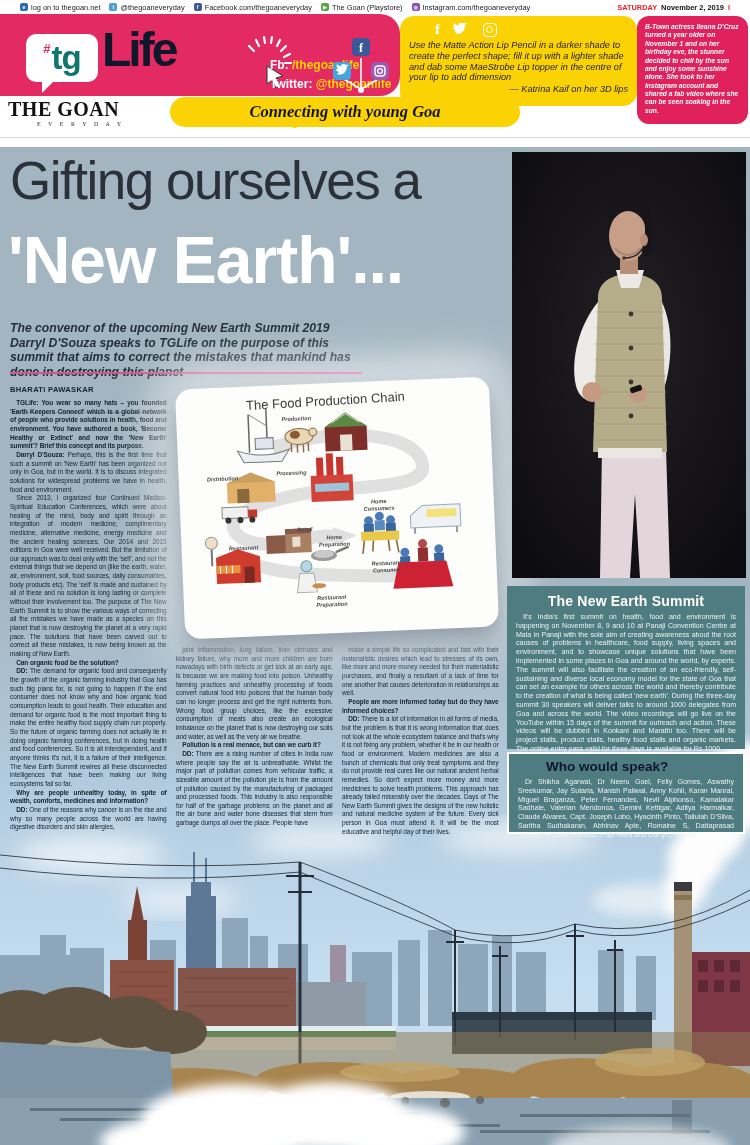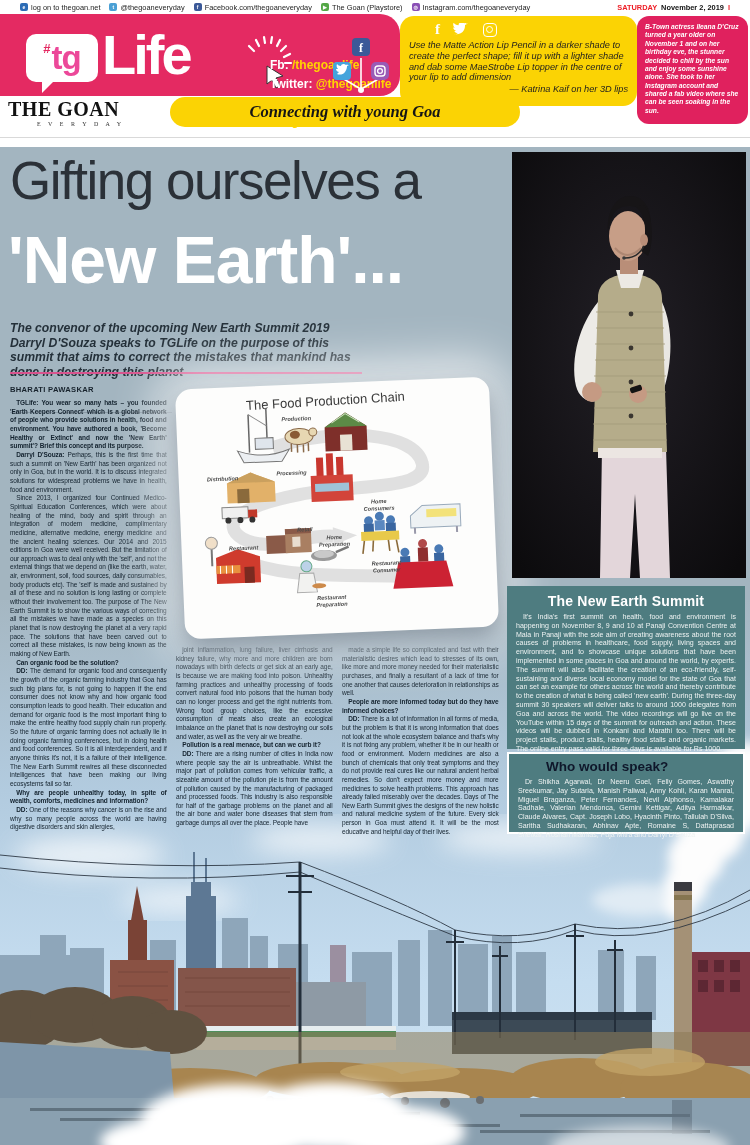--- a/index.html
+++ b/index.html
@@ -18,22 +18,22 @@
   .ts-edge{color:#ed1c24;font-weight:bold;}
 
   
   .banner{position:absolute;left:0;top:14px;width:400px;height:82px;background:#e42a62;
     border-radius:0 20px 20px 0;}
   .tg-bubble{position:absolute;left:26px;top:20px;width:72px;height:48px;background:#fff;border-radius:10px;
     display:flex;align-items:center;justify-content:center;}
   .tg-bubble:after{content:"";position:absolute;left:16px;bottom:-11px;border:8px solid transparent;
     border-top-color:#fff;border-left-color:#fff;}
   .tg-hash{color:#e42a62;font-weight:bold;font-size:13px;margin-right:1px;align-self:flex-start;margin-top:7px;}
-  .tg-txt{color:#ec4899;font-weight:bold;font-size:33px;letter-spacing:-1px;}
-  .life{position:absolute;left:102px;top:8px;color:#ffffff;font-weight:bold;font-size:56px;letter-spacing:-3px;}
+  .tg-txt{color:#0f766e;font-weight:bold;font-size:33px;letter-spacing:-1px;}
+  .life{position:absolute;left:102px;top:8px;color:#0f172a;font-weight:bold;font-size:48px;letter-spacing:-3px;}
   .life-deco{position:absolute;left:243px;top:18px;}
   .mast-social{position:absolute;left:270px;top:42px;font-size:12px;line-height:1.55;}
   .mast-social b{color:#fff;} .mast-social span{color:#ffd400;font-weight:bold;cursor:pointer;}
   .cluster{position:absolute;left:332px;top:22px;}
 
   .thegoan{position:absolute;left:8px;top:98px;width:116px;color:#111;
     font-family:"Liberation Serif",serif;}
   .thegoan .t1{font-weight:bold;font-size:20px;letter-spacing:.5px;}
   .thegoan .t2{font-size:6px;letter-spacing:3px;text-align:right;margin-top:0;color:#333;}
   .ribbon{position:absolute;left:170px;top:97px;width:350px;height:30px;background:#fbd304;

